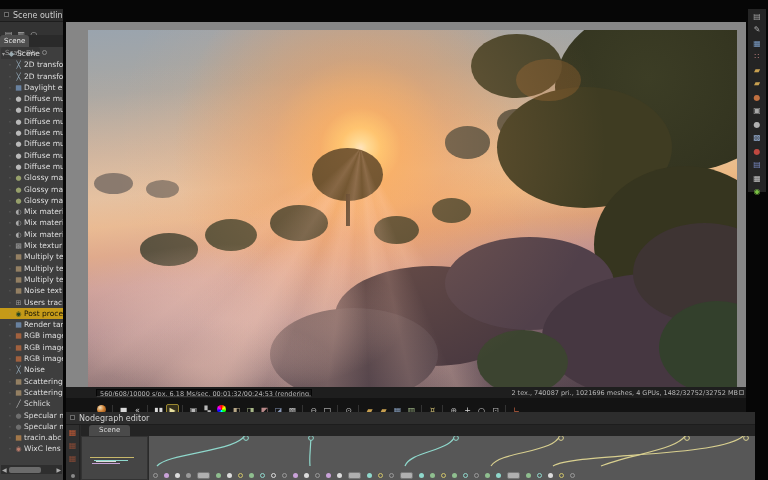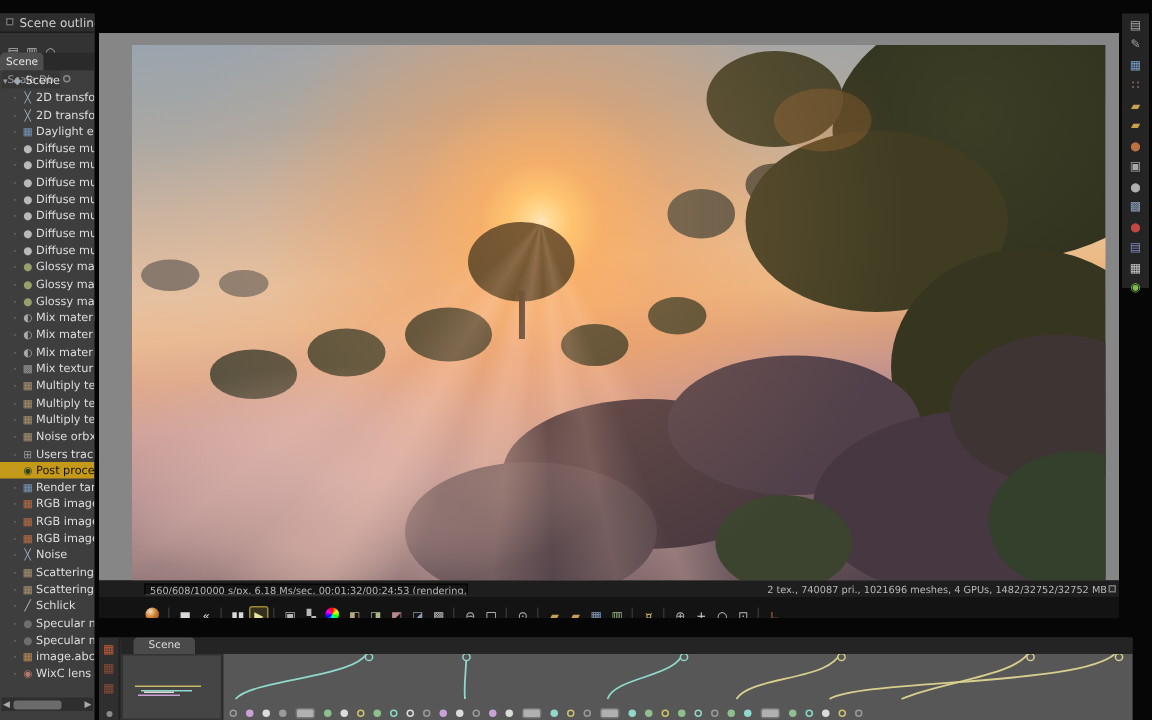--- a/index.html
+++ b/index.html
@@ -108,34 +108,34 @@
         <div class="trow"><span class="exp">·</span><span class="tic" style="color: rgb(151, 160, 107);">●</span><span class="tlb">Glossy ma</span></div>
         <div class="trow"><span class="exp">·</span><span class="tic" style="color: rgb(151, 160, 107);">●</span><span class="tlb">Glossy ma</span></div>
         <div class="trow"><span class="exp">·</span><span class="tic" style="color: rgb(151, 160, 107);">●</span><span class="tlb">Glossy ma</span></div>
         <div class="trow"><span class="exp">·</span><span class="tic" style="color: rgb(169, 169, 169);">◐</span><span class="tlb">Mix materi</span></div>
         <div class="trow"><span class="exp">·</span><span class="tic" style="color: rgb(169, 169, 169);">◐</span><span class="tlb">Mix materi</span></div>
         <div class="trow"><span class="exp">·</span><span class="tic" style="color: rgb(169, 169, 169);">◐</span><span class="tlb">Mix materi</span></div>
         <div class="trow"><span class="exp">·</span><span class="tic" style="color: rgb(154, 154, 154);">▩</span><span class="tlb">Mix textur</span></div>
         <div class="trow"><span class="exp">·</span><span class="tic" style="color: rgb(181, 154, 114);">▦</span><span class="tlb">Multiply te</span></div>
         <div class="trow"><span class="exp">·</span><span class="tic" style="color: rgb(181, 154, 114);">▦</span><span class="tlb">Multiply te</span></div>
         <div class="trow"><span class="exp">·</span><span class="tic" style="color: rgb(181, 154, 114);">▦</span><span class="tlb">Multiply te</span></div>
-        <div class="trow"><span class="exp">·</span><span class="tic" style="color: rgb(181, 154, 114);">▦</span><span class="tlb">Noise orbx</span></div>
+        <div class="trow"><span class="exp">·</span><span class="tic" style="color: rgb(181, 154, 114);">▦</span><span class="tlb">Noise text</span></div>
         <div class="trow"><span class="exp">·</span><span class="tic" style="color: rgb(154, 154, 154);">⊞</span><span class="tlb">Users tracin</span></div>
         <div class="trow sel"><span class="exp">·</span><span class="tic" style="color: rgb(34, 68, 34);">◉</span><span class="tlb">Post proce</span></div>
         <div class="trow"><span class="exp">·</span><span class="tic" style="color: rgb(122, 156, 198);">▦</span><span class="tlb">Render tar</span></div>
         <div class="trow"><span class="exp">·</span><span class="tic" style="color: rgb(201, 111, 63);">▦</span><span class="tlb">RGB image</span></div>
         <div class="trow"><span class="exp">·</span><span class="tic" style="color: rgb(201, 111, 63);">▦</span><span class="tlb">RGB image</span></div>
         <div class="trow"><span class="exp">·</span><span class="tic" style="color: rgb(201, 111, 63);">▦</span><span class="tlb">RGB image</span></div>
         <div class="trow"><span class="exp">·</span><span class="tic" style="color: rgb(154, 176, 192);">╳</span><span class="tlb">Noise</span></div>
         <div class="trow"><span class="exp">·</span><span class="tic" style="color: rgb(181, 154, 114);">▦</span><span class="tlb">Scattering</span></div>
         <div class="trow"><span class="exp">·</span><span class="tic" style="color: rgb(181, 154, 114);">▦</span><span class="tlb">Scattering</span></div>
         <div class="trow"><span class="exp">·</span><span class="tic" style="color: rgb(185, 185, 185);">╱</span><span class="tlb">Schlick</span></div>
         <div class="trow"><span class="exp">·</span><span class="tic" style="color: rgb(110, 110, 110);">●</span><span class="tlb">Specular m</span></div>
         <div class="trow"><span class="exp">·</span><span class="tic" style="color: rgb(110, 110, 110);">●</span><span class="tlb">Specular m</span></div>
-        <div class="trow"><span class="exp">·</span><span class="tic" style="color: rgb(201, 143, 79);">▦</span><span class="tlb">image.abc</span></div>
+        <div class="trow"><span class="exp">·</span><span class="tic" style="color: rgb(201, 143, 79);">▦</span><span class="tlb">tracin.abc</span></div>
         <div class="trow"><span class="exp">·</span><span class="tic" style="color: rgb(185, 122, 106);">◉</span><span class="tlb">WixC lens c</span></div>
       </div>
     <div id="ol-scroll">
       <span class="sarr" style="left:1px">◀</span>
       <span id="ol-thumb"></span>
       <span class="sarr" style="right:1px">▶</span>
     </div>
   </div>
 
   <div id="vp-body">
@@ -177,20 +177,23 @@
       <div id="rays2"></div>
     </div>
   </div>
   <div id="vp-status">
     <div id="st-left">560/608/10000 s/px, 6.18 Ms/sec, 00:01:32/00:24:53 (rendering...)</div>
     <div id="st-right">2 tex., 740087 pri., 1021696 meshes, 4 GPUs, 1482/32752/32752 MB</div>
     <div id="st-check"></div>
   </div>
   <div id="vp-toolbar"><span class="vicon orb">●</span><span class="vsep"></span><span class="vicon" style="color: rgb(216, 216, 216);">■</span><span class="vicon" style="color: rgb(216, 216, 216);">«</span><span class="vsep"></span><span class="vicon" style="color: rgb(216, 216, 216);">▮▮</span><span class="vicon active" style="color: rgb(232, 224, 160);">▶</span><span class="vsep"></span><span class="vicon" style="color: rgb(184, 184, 184);">▣</span><span class="vicon" style="color: rgb(184, 184, 184);">▚</span><span class="vicon cw">●</span><span class="vicon" style="color: rgb(184, 168, 136);">◧</span><span class="vicon" style="color: rgb(168, 184, 136);">◨</span><span class="vicon" style="color: rgb(184, 136, 136);">◩</span><span class="vicon" style="color: rgb(136, 152, 184);">◪</span><span class="vicon" style="color: rgb(184, 184, 184);">▩</span><span class="vsep"></span><span class="vicon" style="color: rgb(184, 184, 184);">⊖</span><span class="vicon" style="color: rgb(216, 216, 216);">□</span><span class="vsep"></span><span class="vicon" style="color: rgb(184, 184, 184);">⊙</span><span class="vsep"></span><span class="vicon" style="color: rgb(200, 160, 80);">▰</span><span class="vicon" style="color: rgb(200, 160, 80);">▰</span><span class="vicon" style="color: rgb(136, 160, 192);">▦</span><span class="vicon" style="color: rgb(160, 184, 136);">▥</span><span class="vsep"></span><span class="vicon" style="color: rgb(200, 184, 112);">¤</span><span class="vsep"></span><span class="vicon" style="color: rgb(184, 184, 184);">⊕</span><span class="vicon" style="color: rgb(216, 216, 216);">+</span><span class="vicon" style="color: rgb(216, 216, 216);">○</span><span class="vicon" style="color: rgb(184, 184, 184);">⊡</span><span class="vsep"></span><span class="vicon" style="color: rgb(192, 96, 64);">∟</span></div>
 
+  <div class="phdr" id="ng-hdr">
+    <span class="hbox"></span><span>Nodegraph editor</span>
+  </div>
   <div id="ng-body">
     <div id="ng-side">
       <span id="ng-dot"></span>
     <span class="sic" style="color: rgb(196, 90, 53);">▦</span>
         <span class="sic" style="color: rgb(138, 74, 53);">▦</span>
         <span class="sic" style="color: rgb(138, 74, 53);">▦</span>
       </div>
     <div id="ng-tabbar">
       <span id="ng-tab">Scene</span>
     </div>

